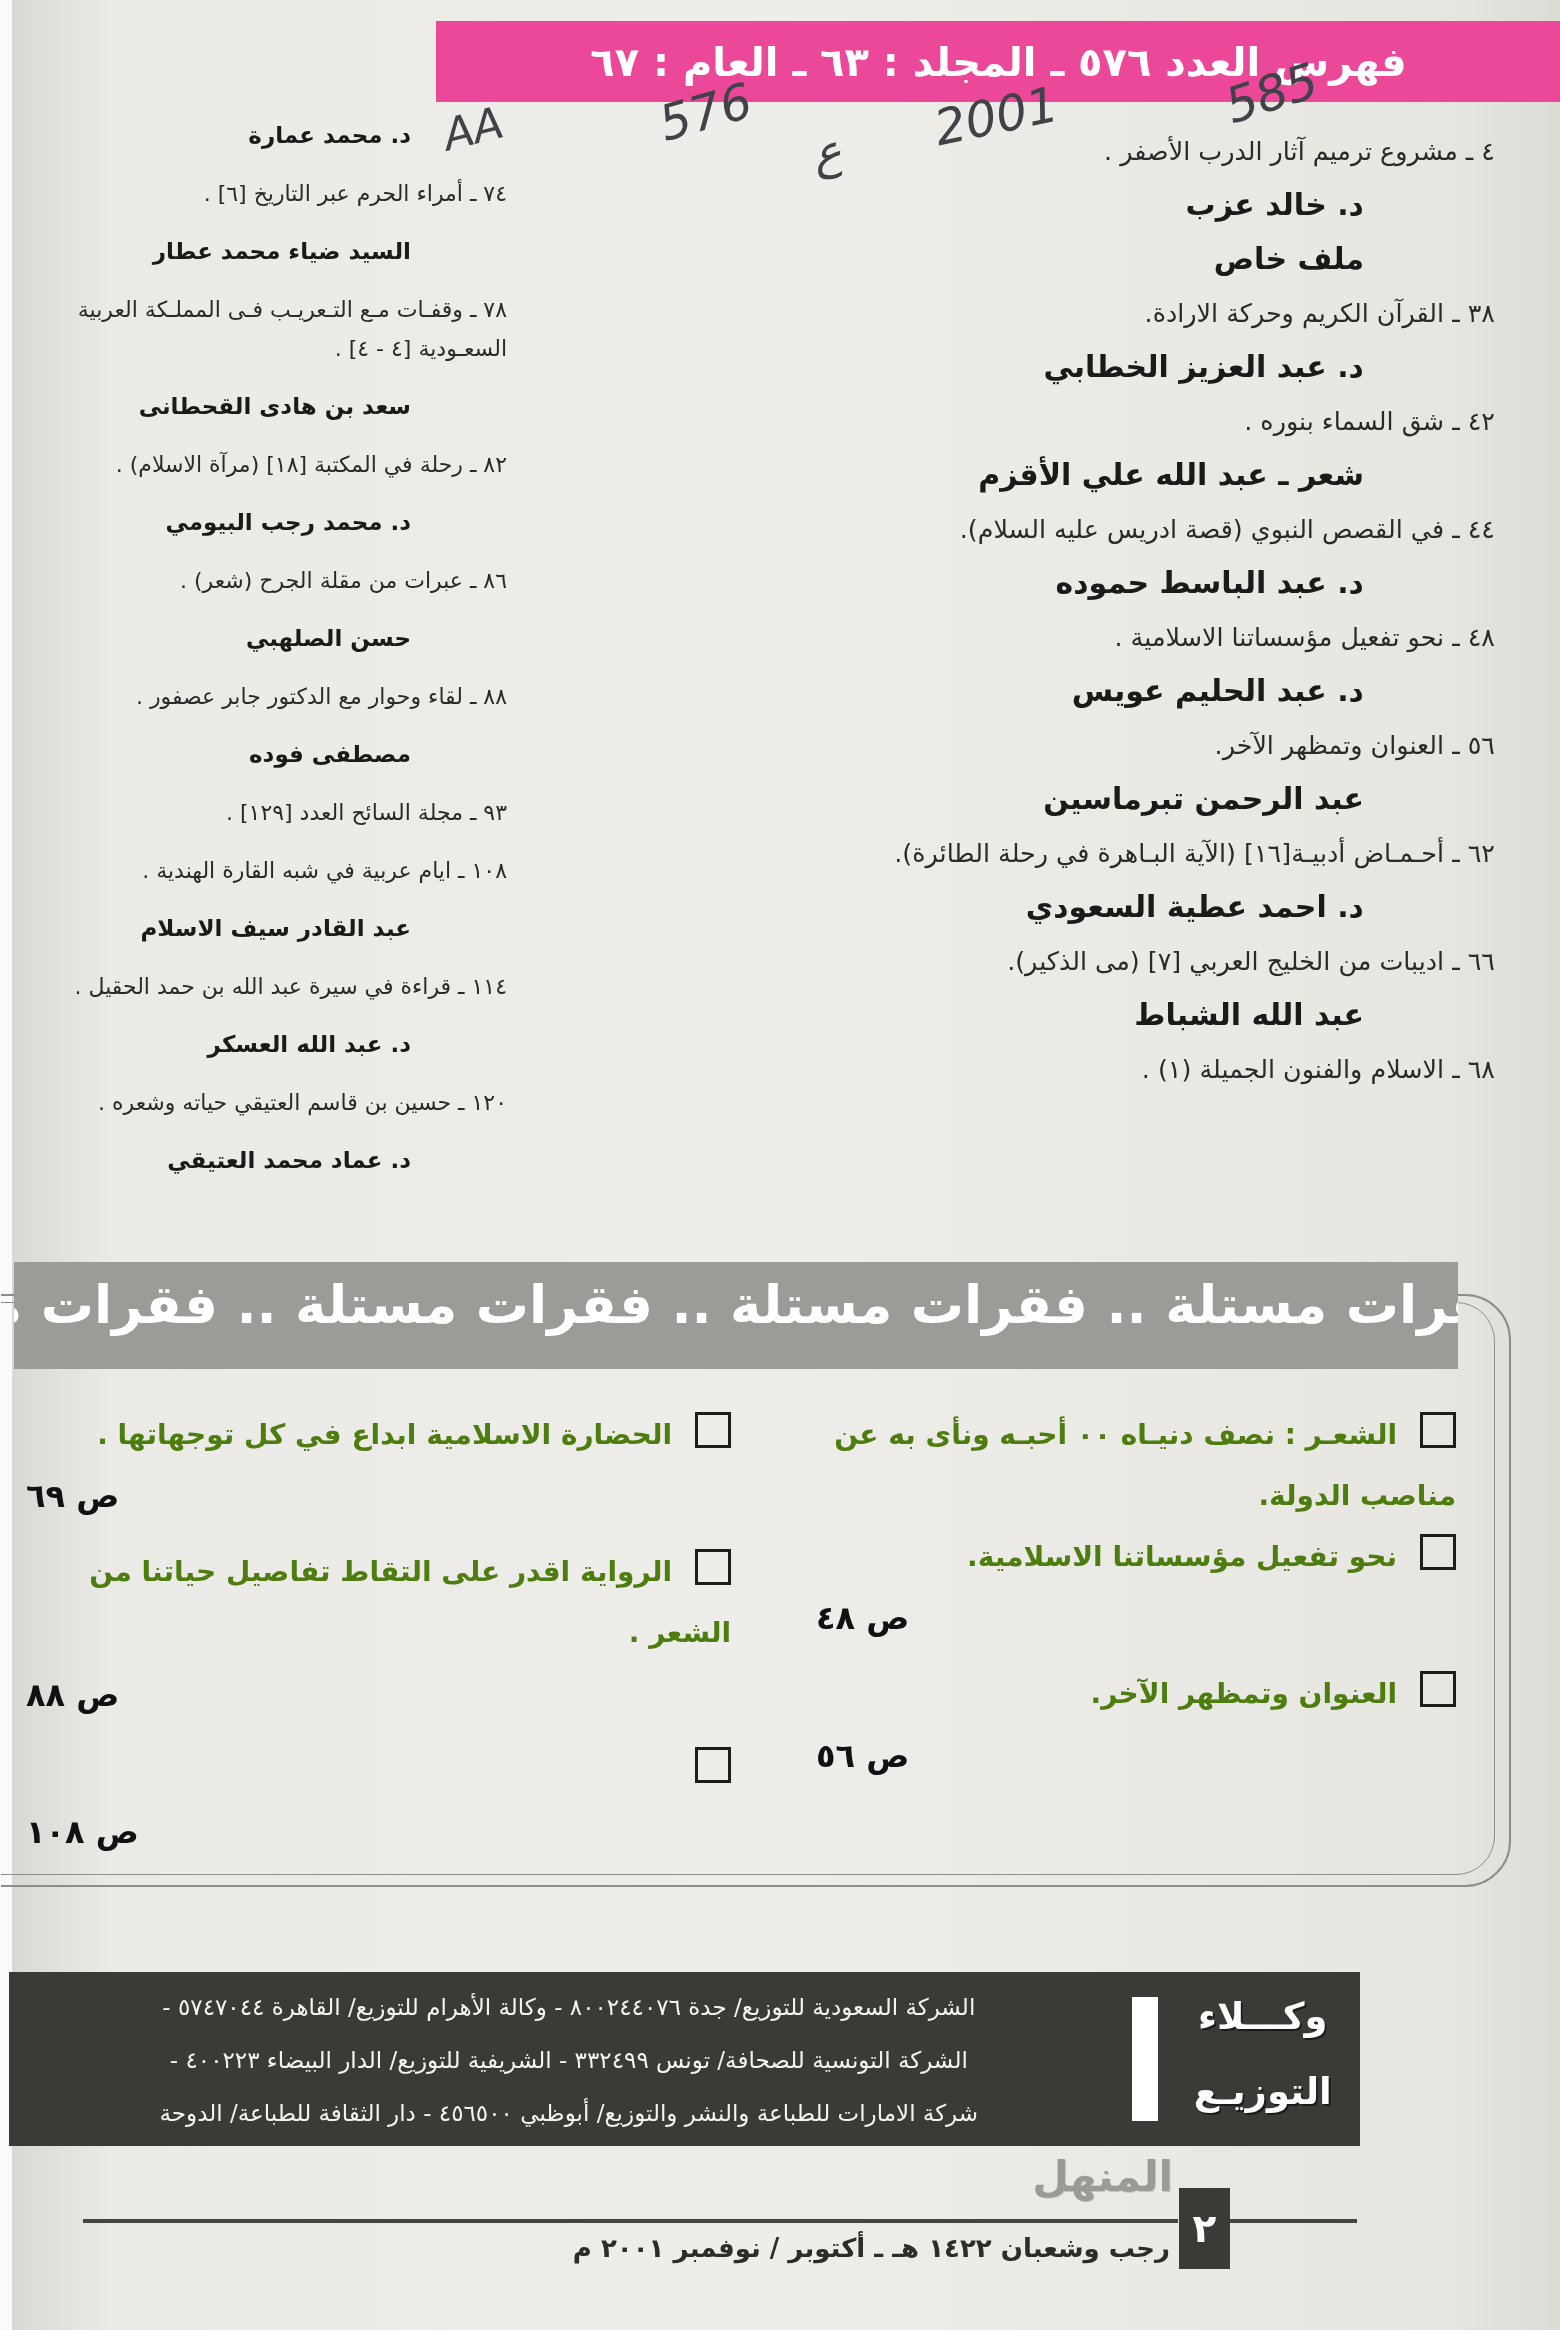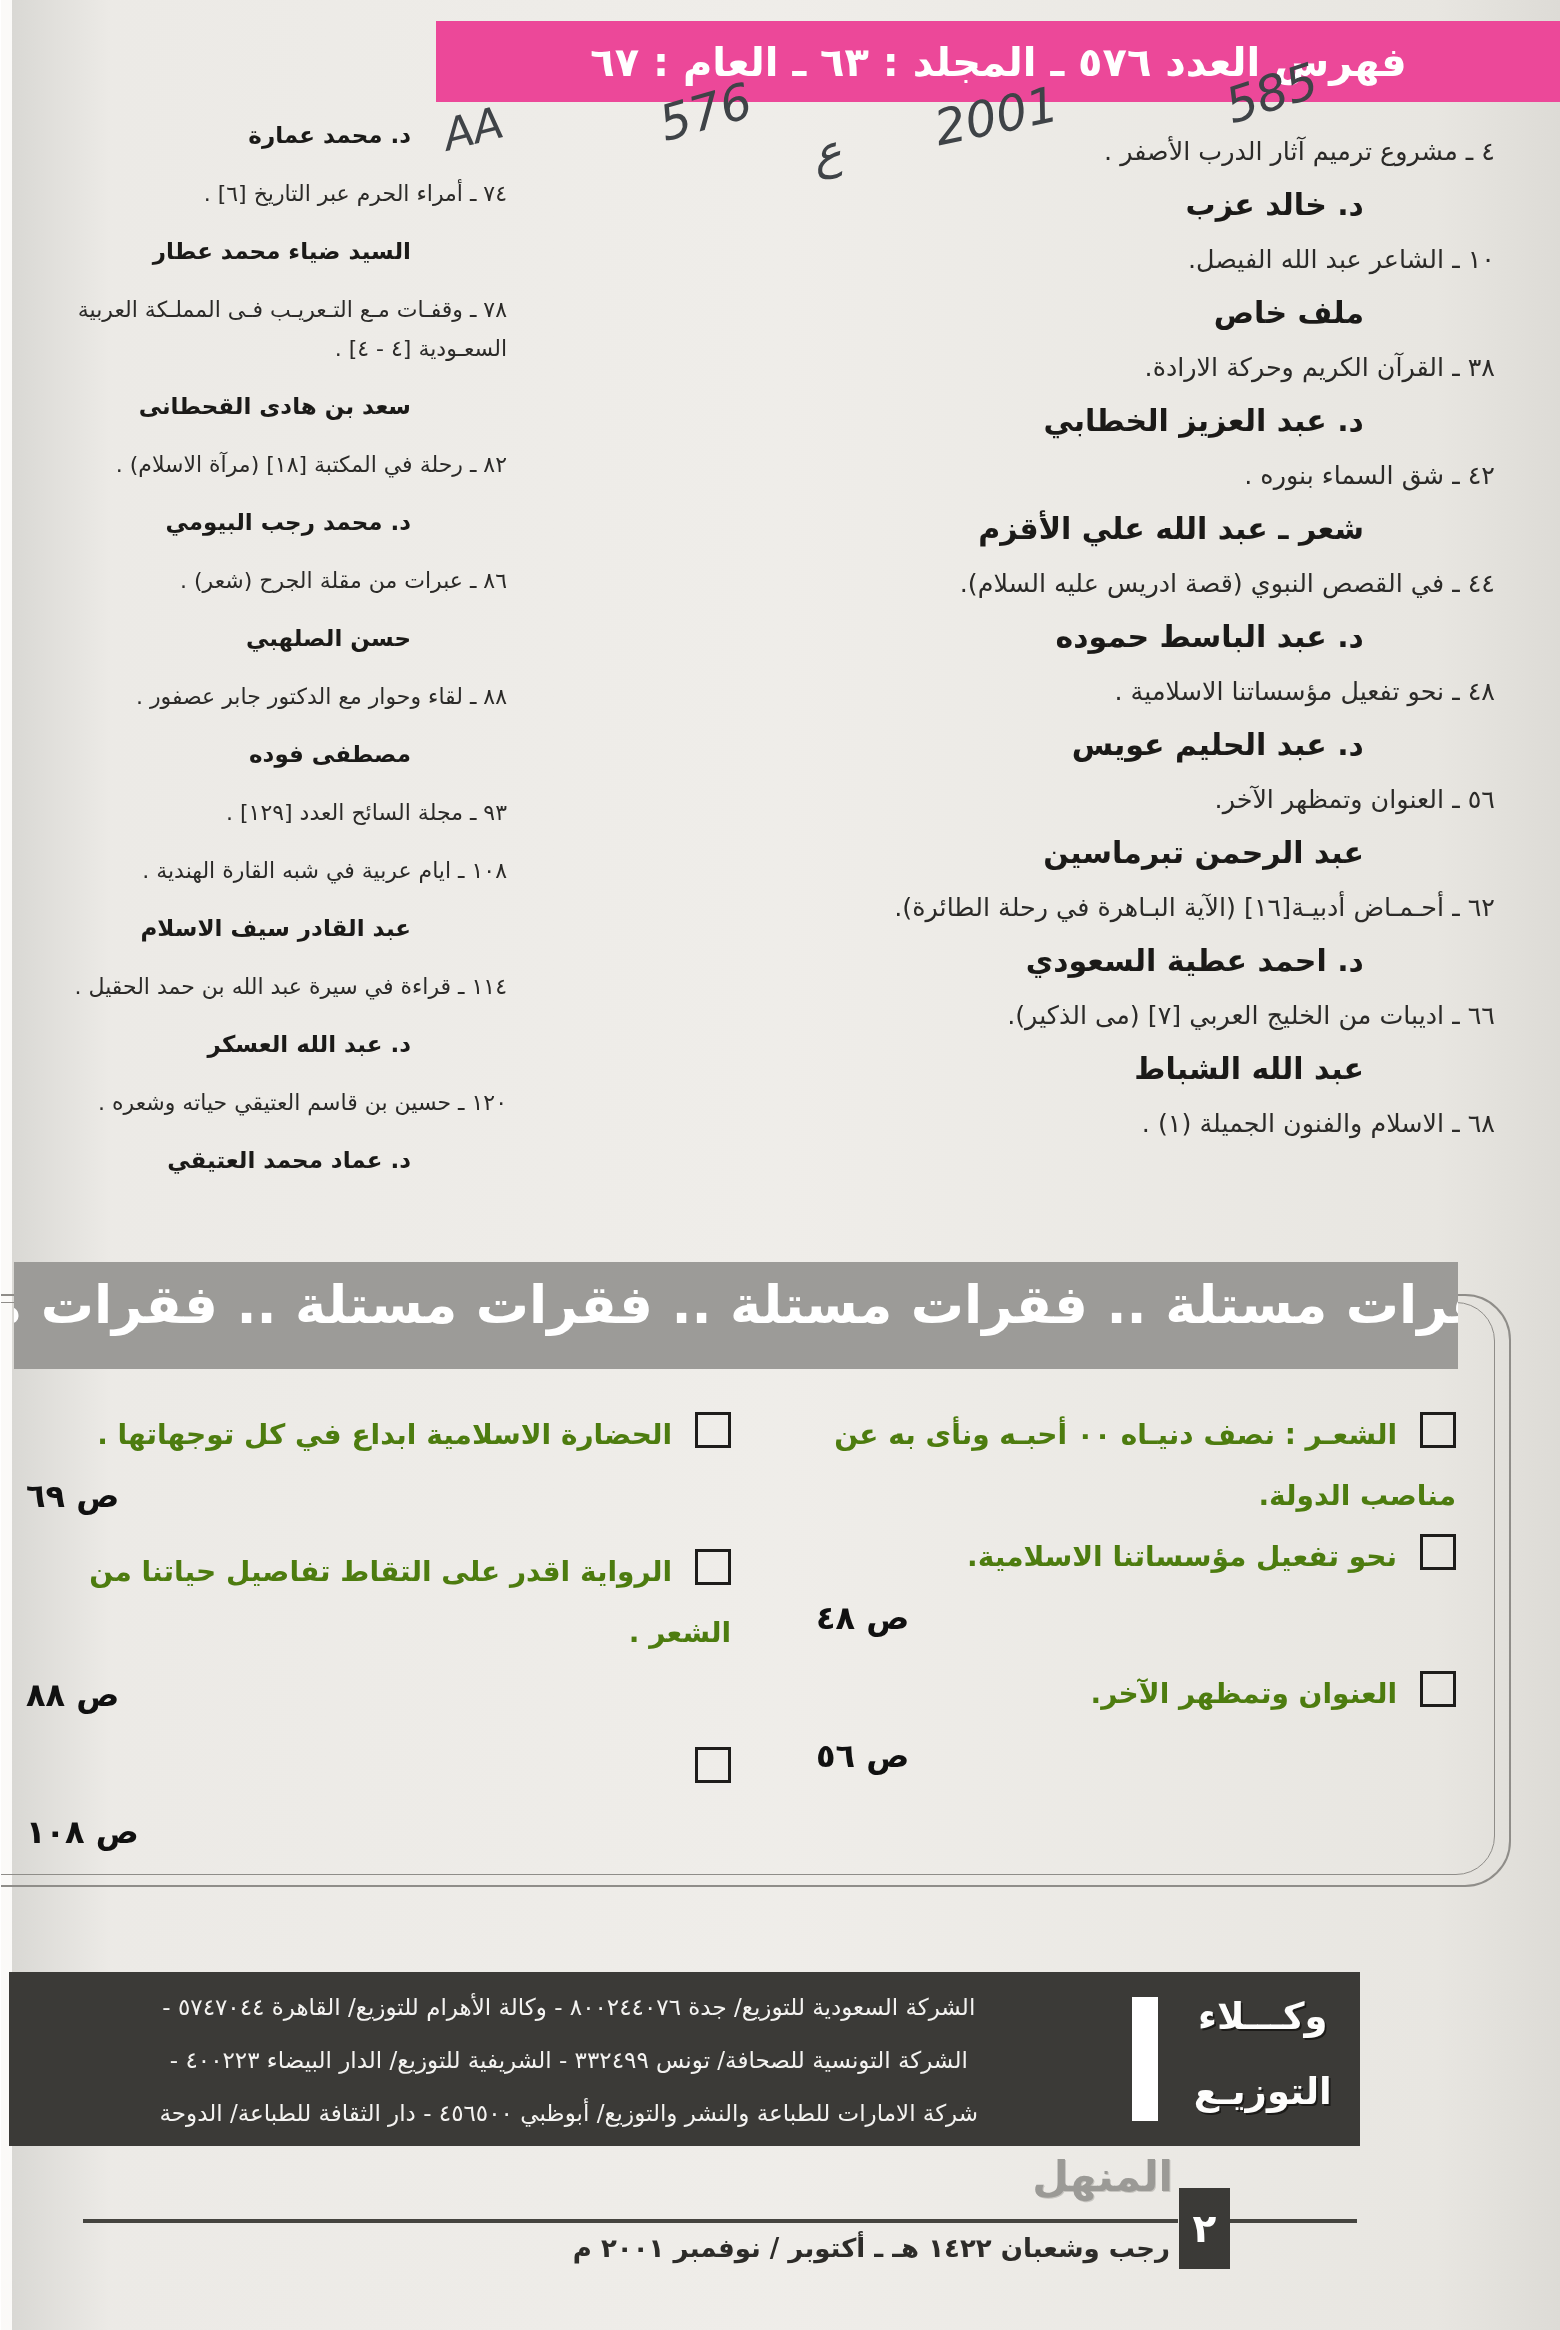--- a/index.html
+++ b/index.html
@@ -88,21 +88,20 @@
     <span class="hw hw-1">AA</span>
     <span class="hw hw-2">576</span>
     <span class="hw hw-3">ع</span>
     <span class="hw hw-4">2001</span>
     <span class="hw hw-5">585</span>
   </div>
 
 <div id="toc-right" class="toc-col toc-right">
     <div class="toc-item title">٤ ـ مشروع ترميم آثار الدرب الأصفر .</div>
     <div class="toc-item author">د. خالد عزب</div>
-    <div class="toc-item title">١٠ ـ الشاعر عبد الله الفيصل.</div>
     <div class="toc-item author">ملف خاص</div>
     <div class="toc-item title">٣٨ ـ القرآن الكريم وحركة الارادة.</div>
     <div class="toc-item author">د. عبد العزيز الخطابي</div>
     <div class="toc-item title">٤٢ ـ شق السماء بنوره .</div>
     <div class="toc-item author">شعر ـ عبد الله علي الأقزم</div>
     <div class="toc-item title">٤٤ ـ في القصص النبوي (قصة ادريس عليه السلام).</div>
     <div class="toc-item author">د. عبد الباسط حموده</div>
     <div class="toc-item title">٤٨ ـ نحو تفعيل مؤسساتنا الاسلامية .</div>
     <div class="toc-item author">د. عبد الحليم عويس</div>
     <div class="toc-item title">٥٦ ـ العنوان وتمظهر الآخر.</div>

